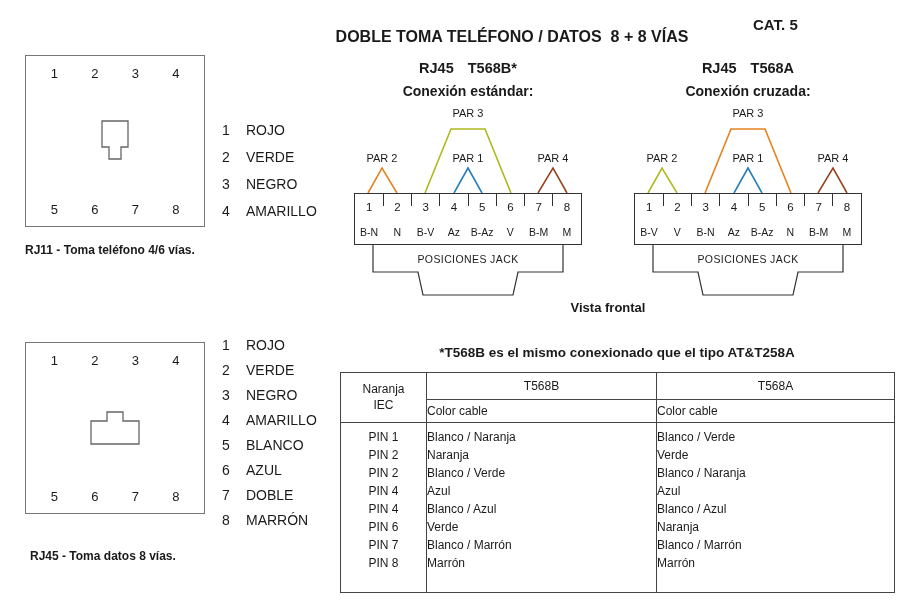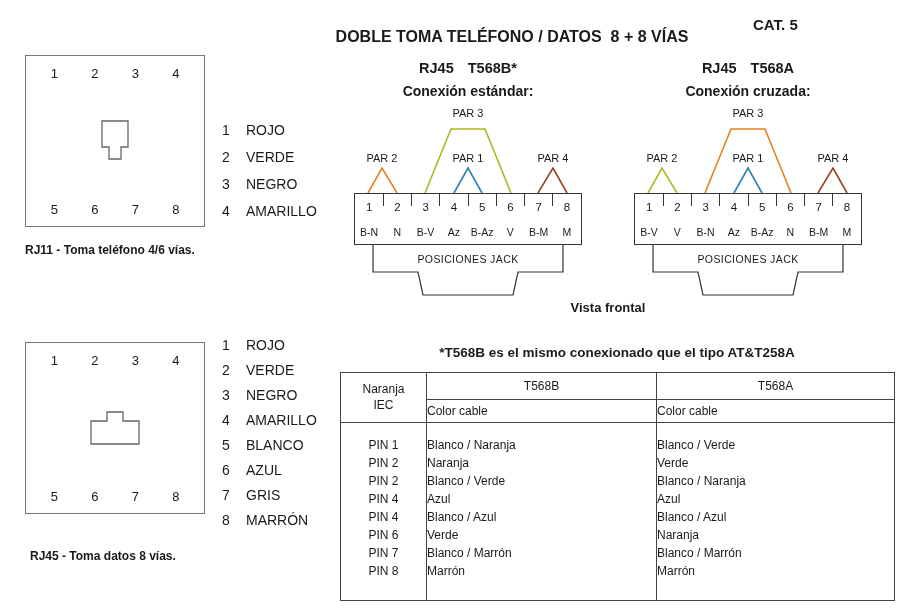--- a/index.html
+++ b/index.html
@@ -55,21 +55,21 @@
   .pin-table{left:340px;top:372px;width:554px;border-collapse:collapse;table-layout:fixed;border:1px solid #444;font-size:12px;}
   .pin-table td{padding:0;}
   .b-right{border-right:1px solid #444;}
   .b-bottom{border-bottom:1px solid #444;}
   .th-terminal{text-align:center;line-height:1.3;}
   .th-std{text-align:center;height:26px;}
   .th-sub{height:22px;}
   .pin-table tbody td{height:18px;}
   .col-pin{text-align:center;}
   .col-val{padding-left:80px;}
-  .pin-table tbody tr:first-child td{padding-top:13px;}
+  .pin-table tbody tr:first-child td{padding-top:5px;}
   .pin-table tbody tr:last-child td{padding-bottom:20px;}
 </style>
 </head>
 <body>
 
 <div class="abs page-title">DOBLE TOMA TELÉFONO / DATOS  8 + 8 VÍAS</div>
 <div class="abs cat-label">CAT. 5</div>
 
 <div class="abs socket-box" style="left:25px;top:55px;">
   <div class="num-row">
@@ -149,21 +149,21 @@
     <div class="legend-row">
       <span class="legend-num">5</span>
       <span class="legend-color">BLANCO</span>
     </div>
     <div class="legend-row">
       <span class="legend-num">6</span>
       <span class="legend-color">AZUL</span>
     </div>
     <div class="legend-row">
       <span class="legend-num">7</span>
-      <span class="legend-color">GRIS</span>
+      <span class="legend-color">DOBLE</span>
     </div>
     <div class="legend-row">
       <span class="legend-num">8</span>
       <span class="legend-color">MARRÓN</span>
     </div>
   </div>
 <div class="abs socket-caption" style="left:30px;top:549px;">RJ45 - Toma datos 8 vías.</div>
 
 <div class="abs wiring" style="left:348px;top:60px;">
   <div class="wiring-heading">

